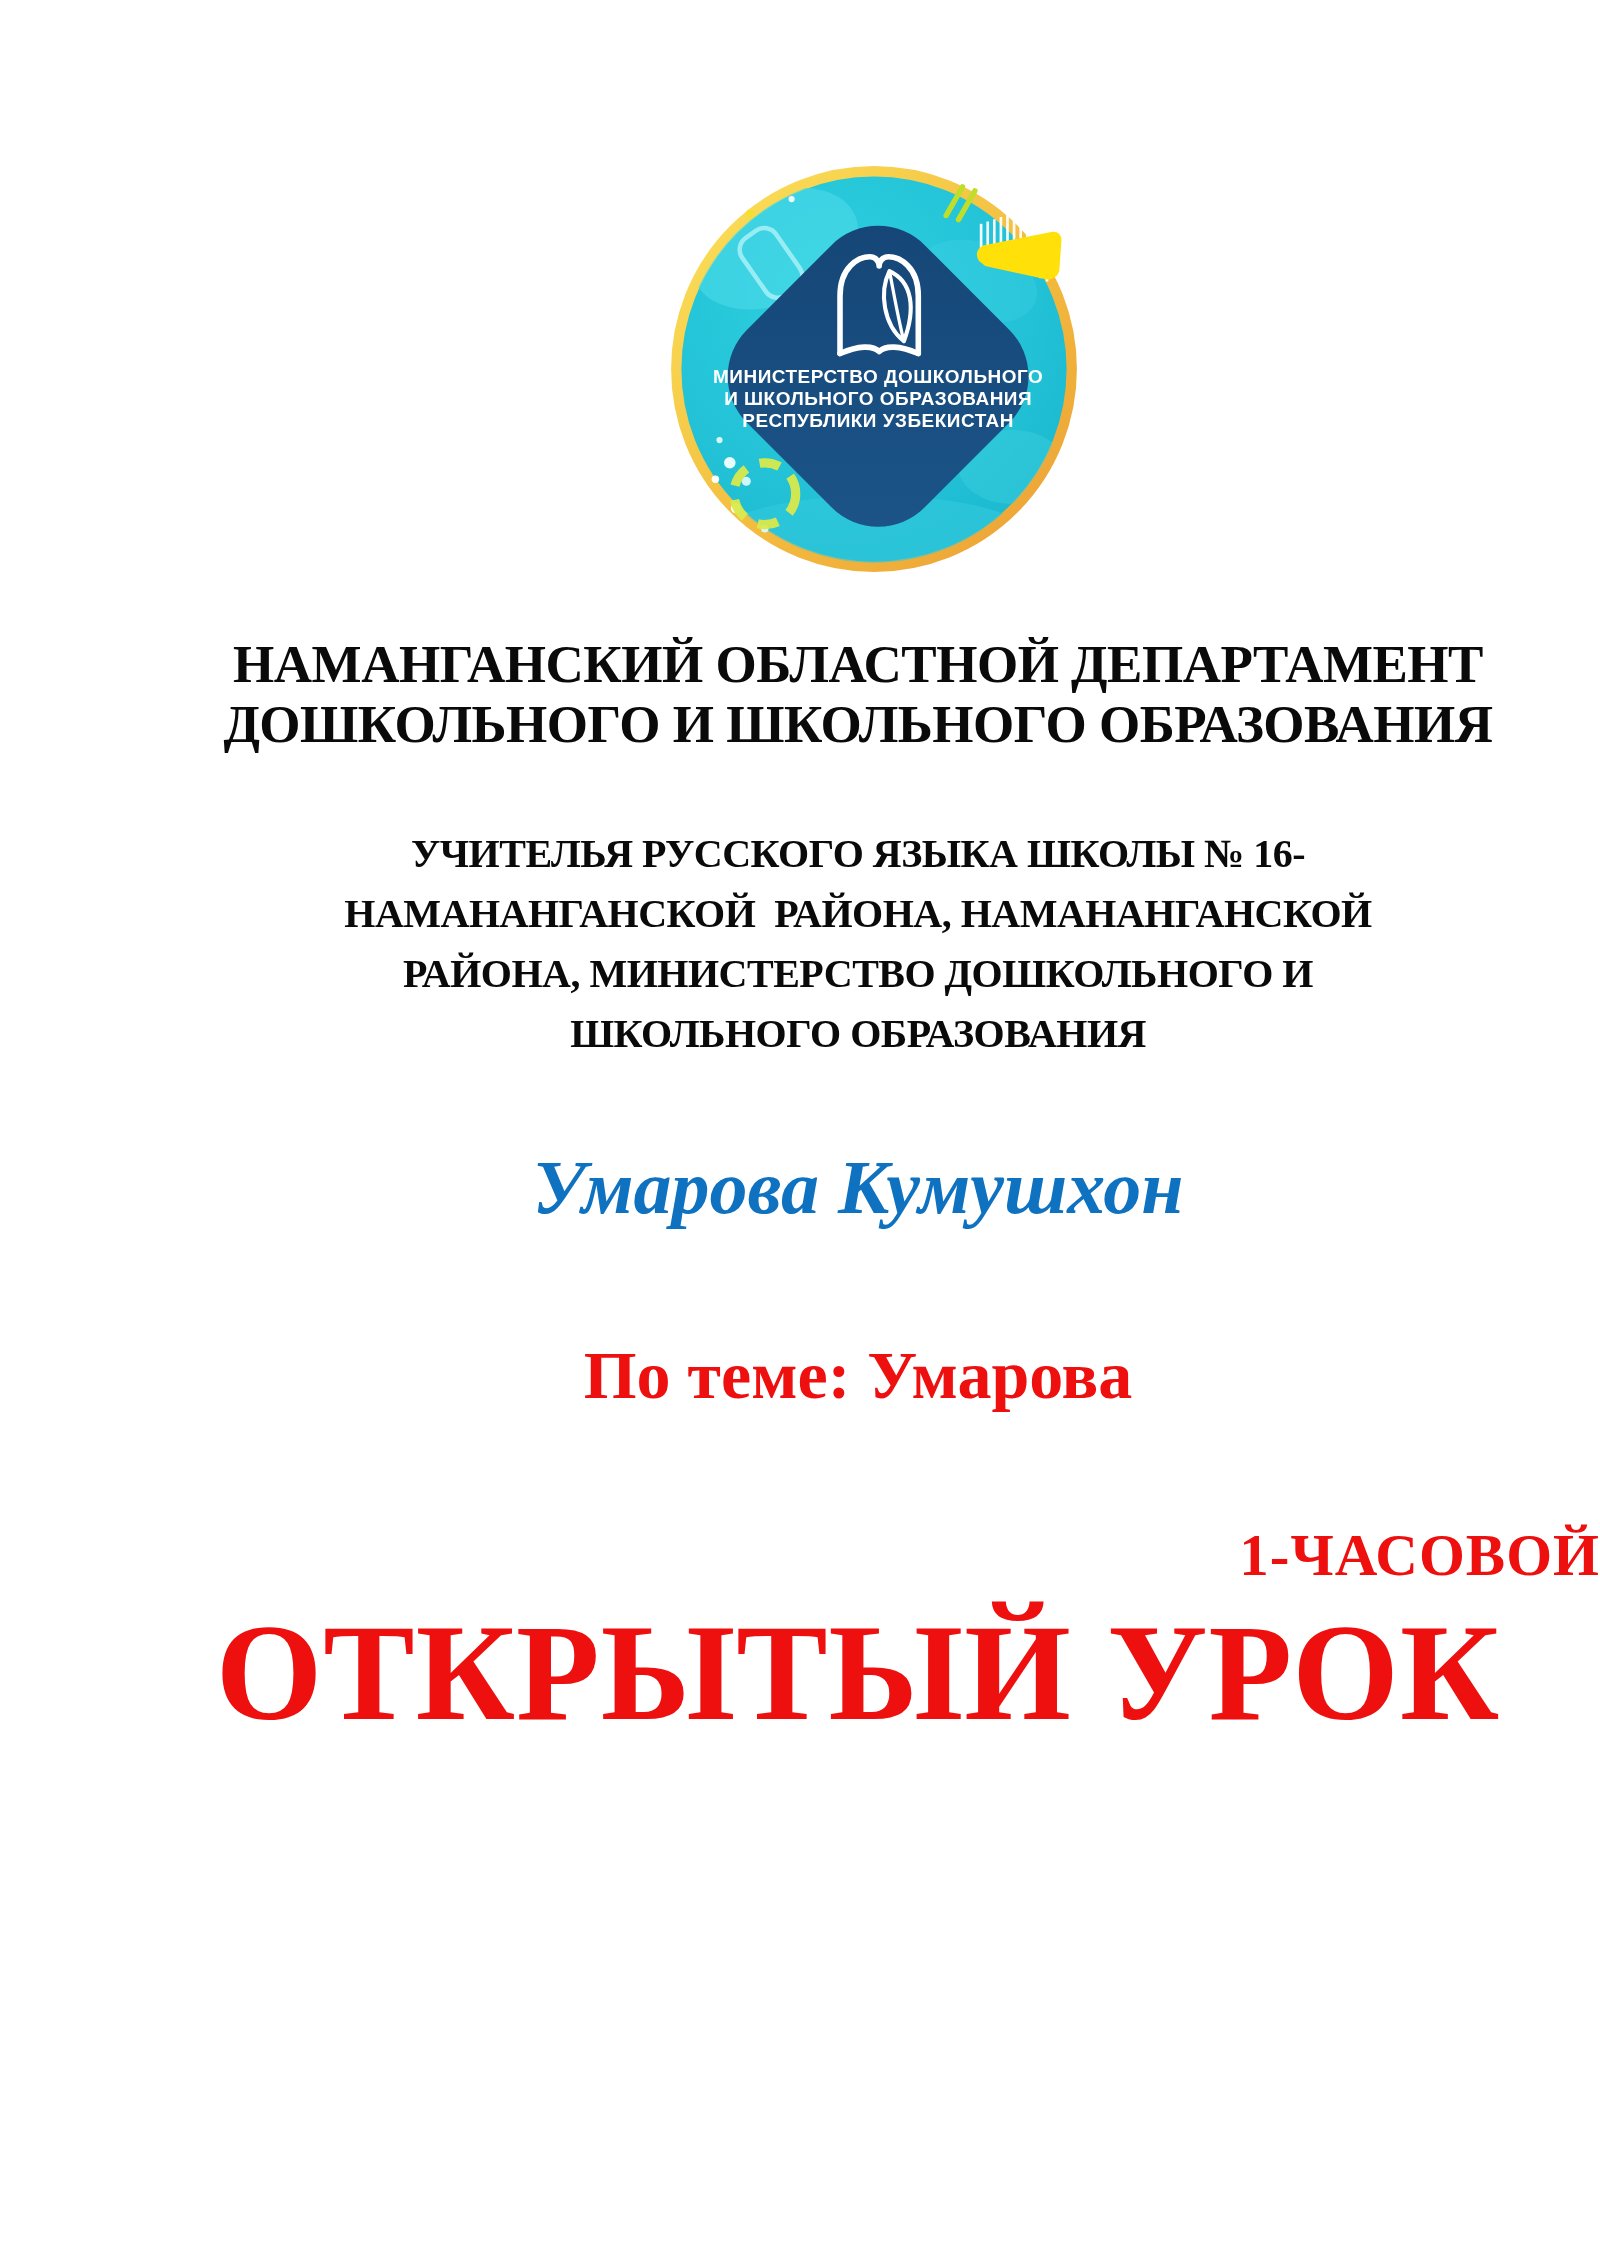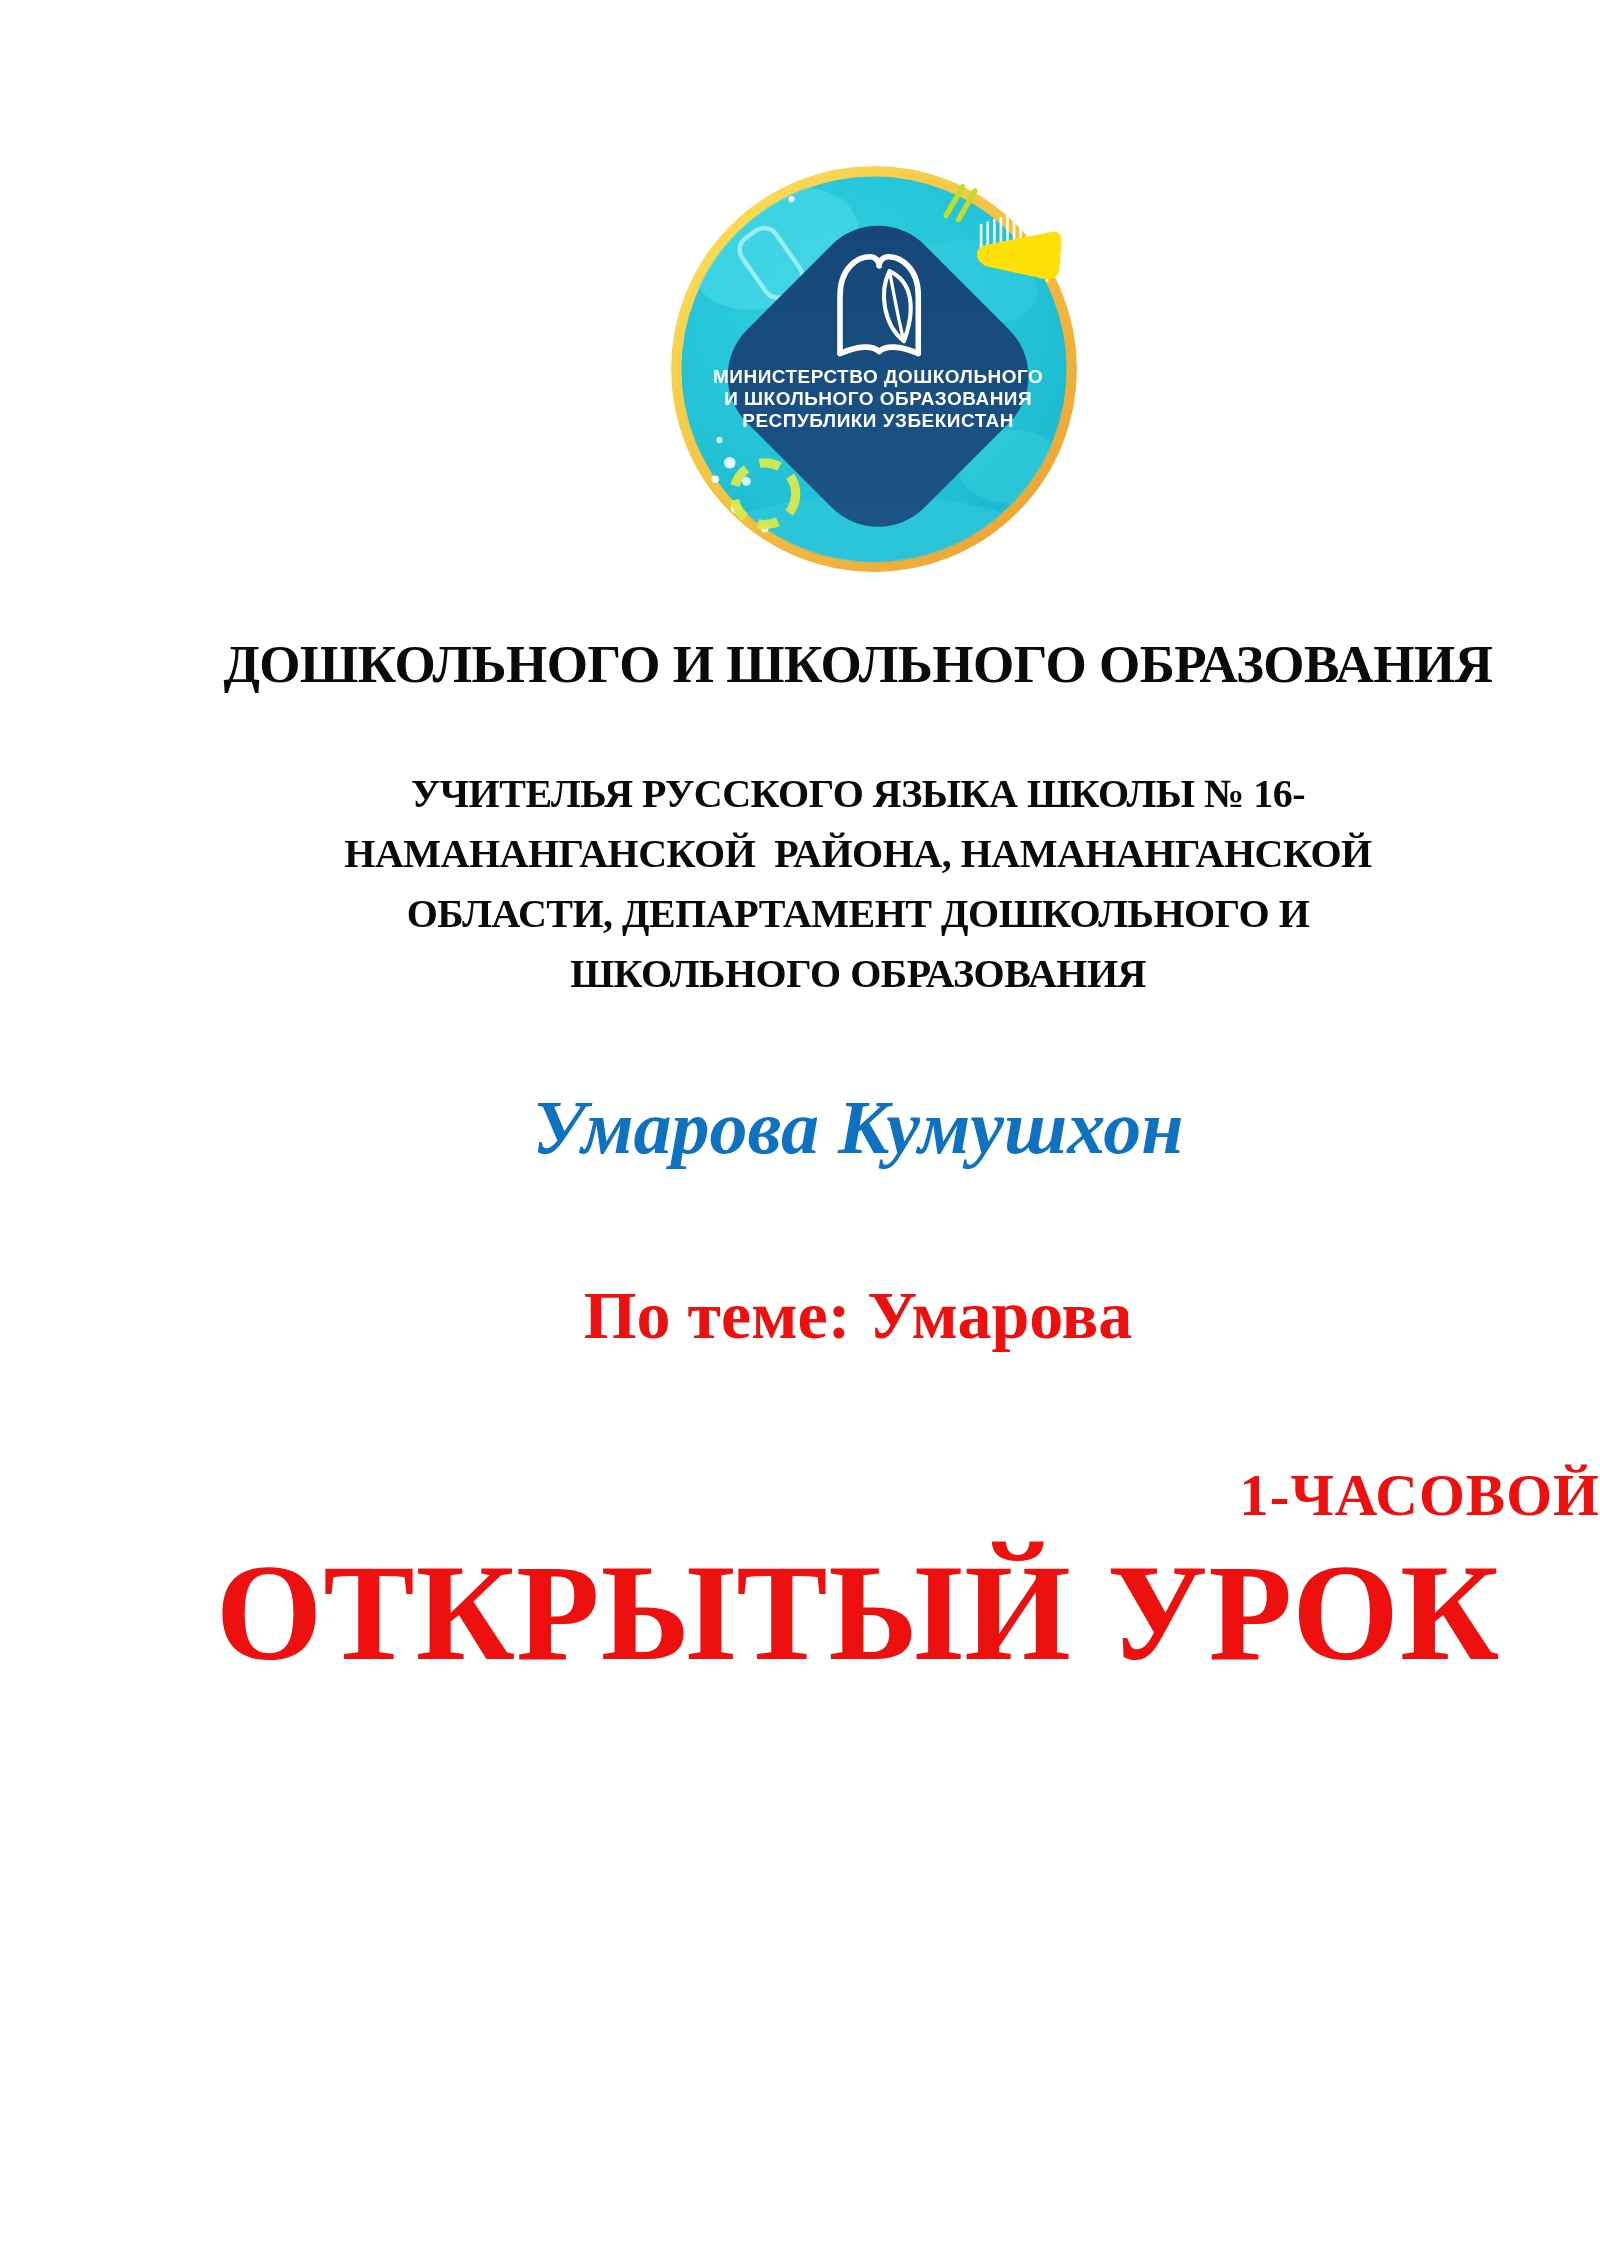--- a/index.html
+++ b/index.html
@@ -102,27 +102,28 @@
           <line x1="177.6" y1="21.2" x2="177.6" y2="54.8"></line>
           <line x1="180.8" y1="20.1" x2="180.8" y2="56.4"></line>
           <line x1="184.0" y1="19.0" x2="184.0" y2="58.0"></line>
         </g>
 
         <path d="M 151,48 C 149,45 150,42 153,40.5 L 186,34 C 189,33.5 191,35 191,38 L 190,52 C 190,55 187,57.5 184,57 L 154,50.5 Z" fill="#FFE008"></path>
       </svg>
     </div>
 
     <div class="dept">
+      <div class="t-line">НАМАНГАНСКИЙ ОБЛАСТНОЙ ДЕПАРТАМЕНТ</div>
       <div class="t-line">ДОШКОЛЬНОГО И ШКОЛЬНОГО ОБРАЗОВАНИЯ</div>
     </div>
 
     <div class="school">
       <div class="t-line">УЧИТЕЛЬЯ РУССКОГО ЯЗЫКА ШКОЛЫ № 16-</div>
       <div class="t-line">НАМАНАНГАНСКОЙ  РАЙОНА, НАМАНАНГАНСКОЙ</div>
-      <div class="t-line">ОБЛАСТИ, ДЕПАРТАМЕНТ ДОШКОЛЬНОГО И</div>
+      <div class="t-line">РАЙОНА, МИНИСТЕРСТВО ДОШКОЛЬНОГО И</div>
       <div class="t-line">ШКОЛЬНОГО ОБРАЗОВАНИЯ</div>
     </div>
 
     <div class="author">Умарова Кумушхон</div>
 
     <div class="topic">По теме: Умарова</div>
 
     <div class="duration">1-ЧАСОВОЙ</div>
 
     <div class="main-title">ОТКРЫТЫЙ УРОК</div>

